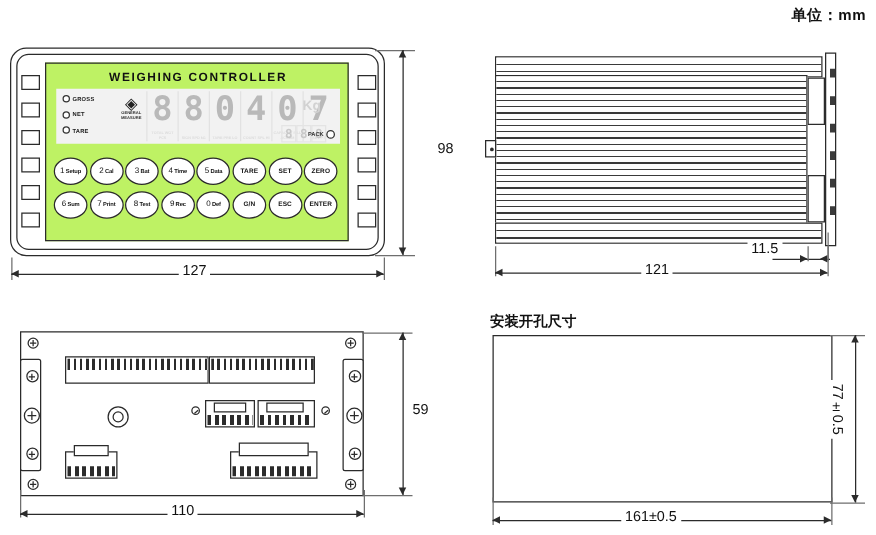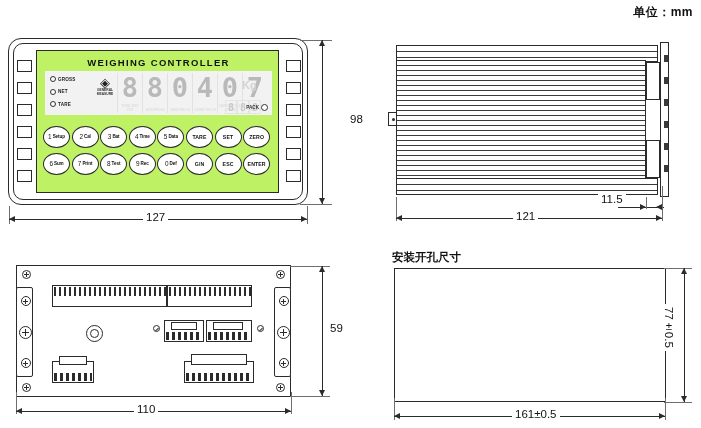--- a/index.html
+++ b/index.html
@@ -532,14 +532,14 @@
   <div class="arr arr-d" style="left:681px;top:396px;"></div>
   <div class="dtxt-v" style="left:663px;top:304px;">77±0.5</div>
 </div>
 
 <div class="abs">
   <div class="ext dv" style="left:394px;top:398px;width:1px;height:22px;"></div>
   <div class="ext dv" style="left:665px;top:398px;width:1px;height:22px;"></div>
   <div class="dline dh" style="left:394px;top:416px;width:271px;"></div>
   <div class="arr arr-l" style="left:394px;top:413px;"></div>
   <div class="arr arr-r" style="left:659px;top:413px;"></div>
-  <div class="dtxt" style="left:512px;top:408px;text-align:right;">161±0.5</div>
+  <div class="dtxt" style="left:497px;top:408px;text-align:right;">161±0.5</div>
 </div>
 
 </body></html>

